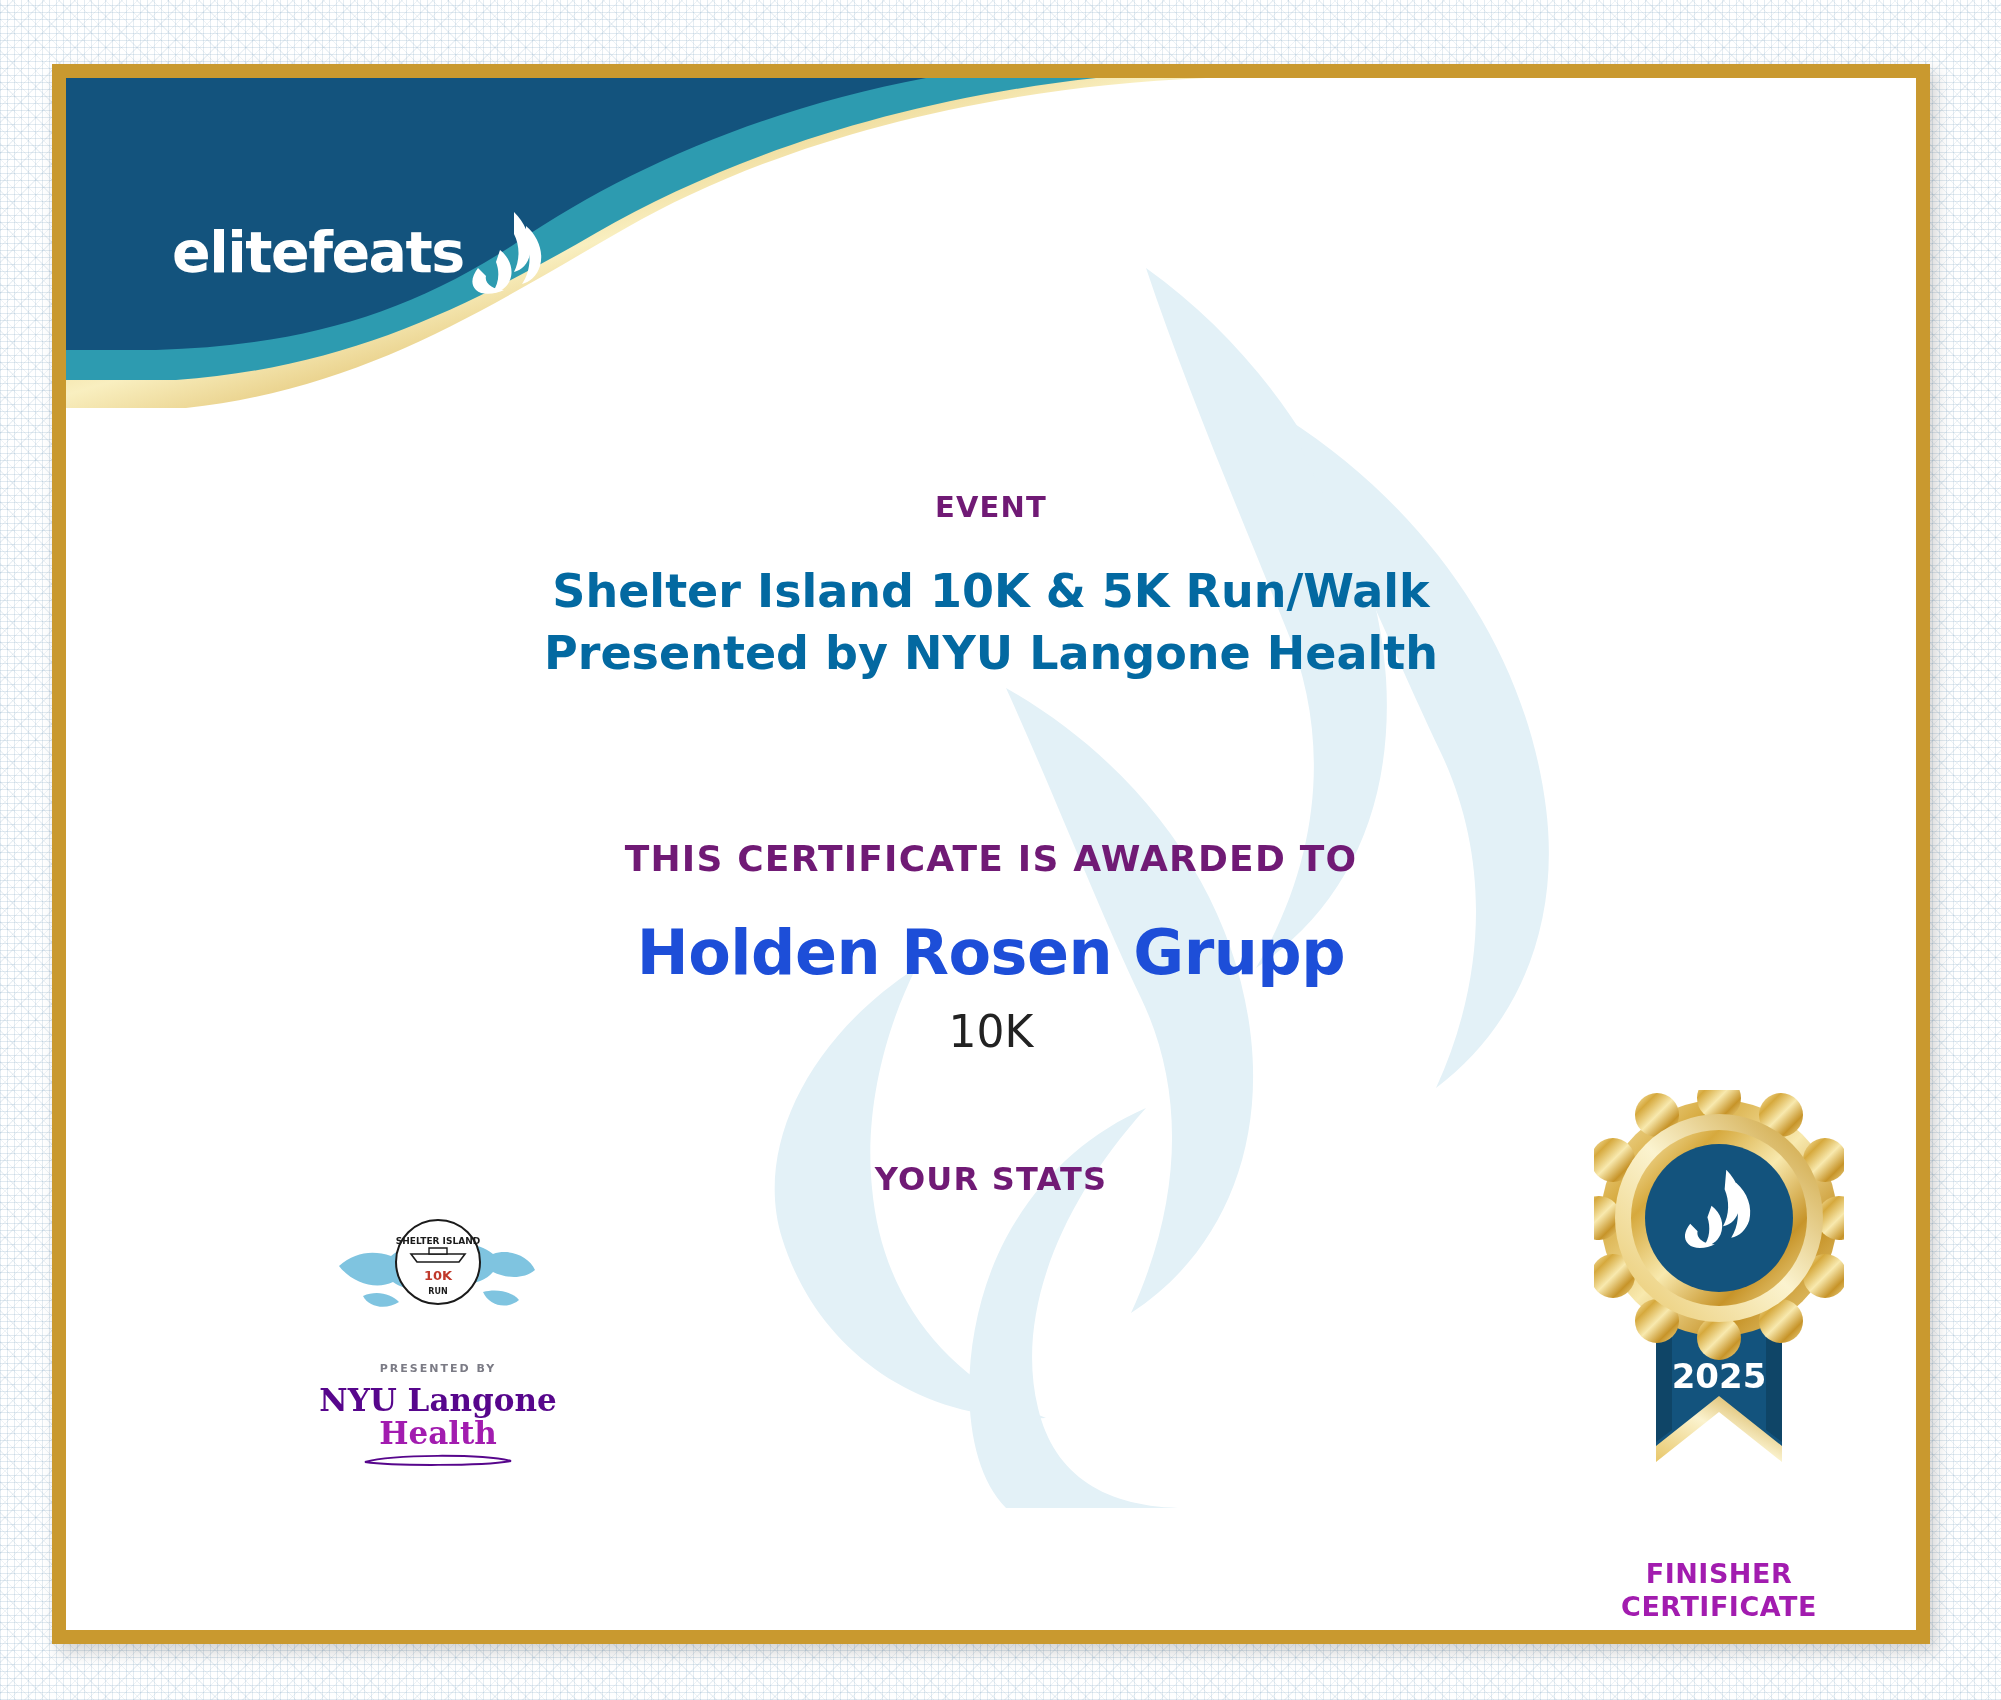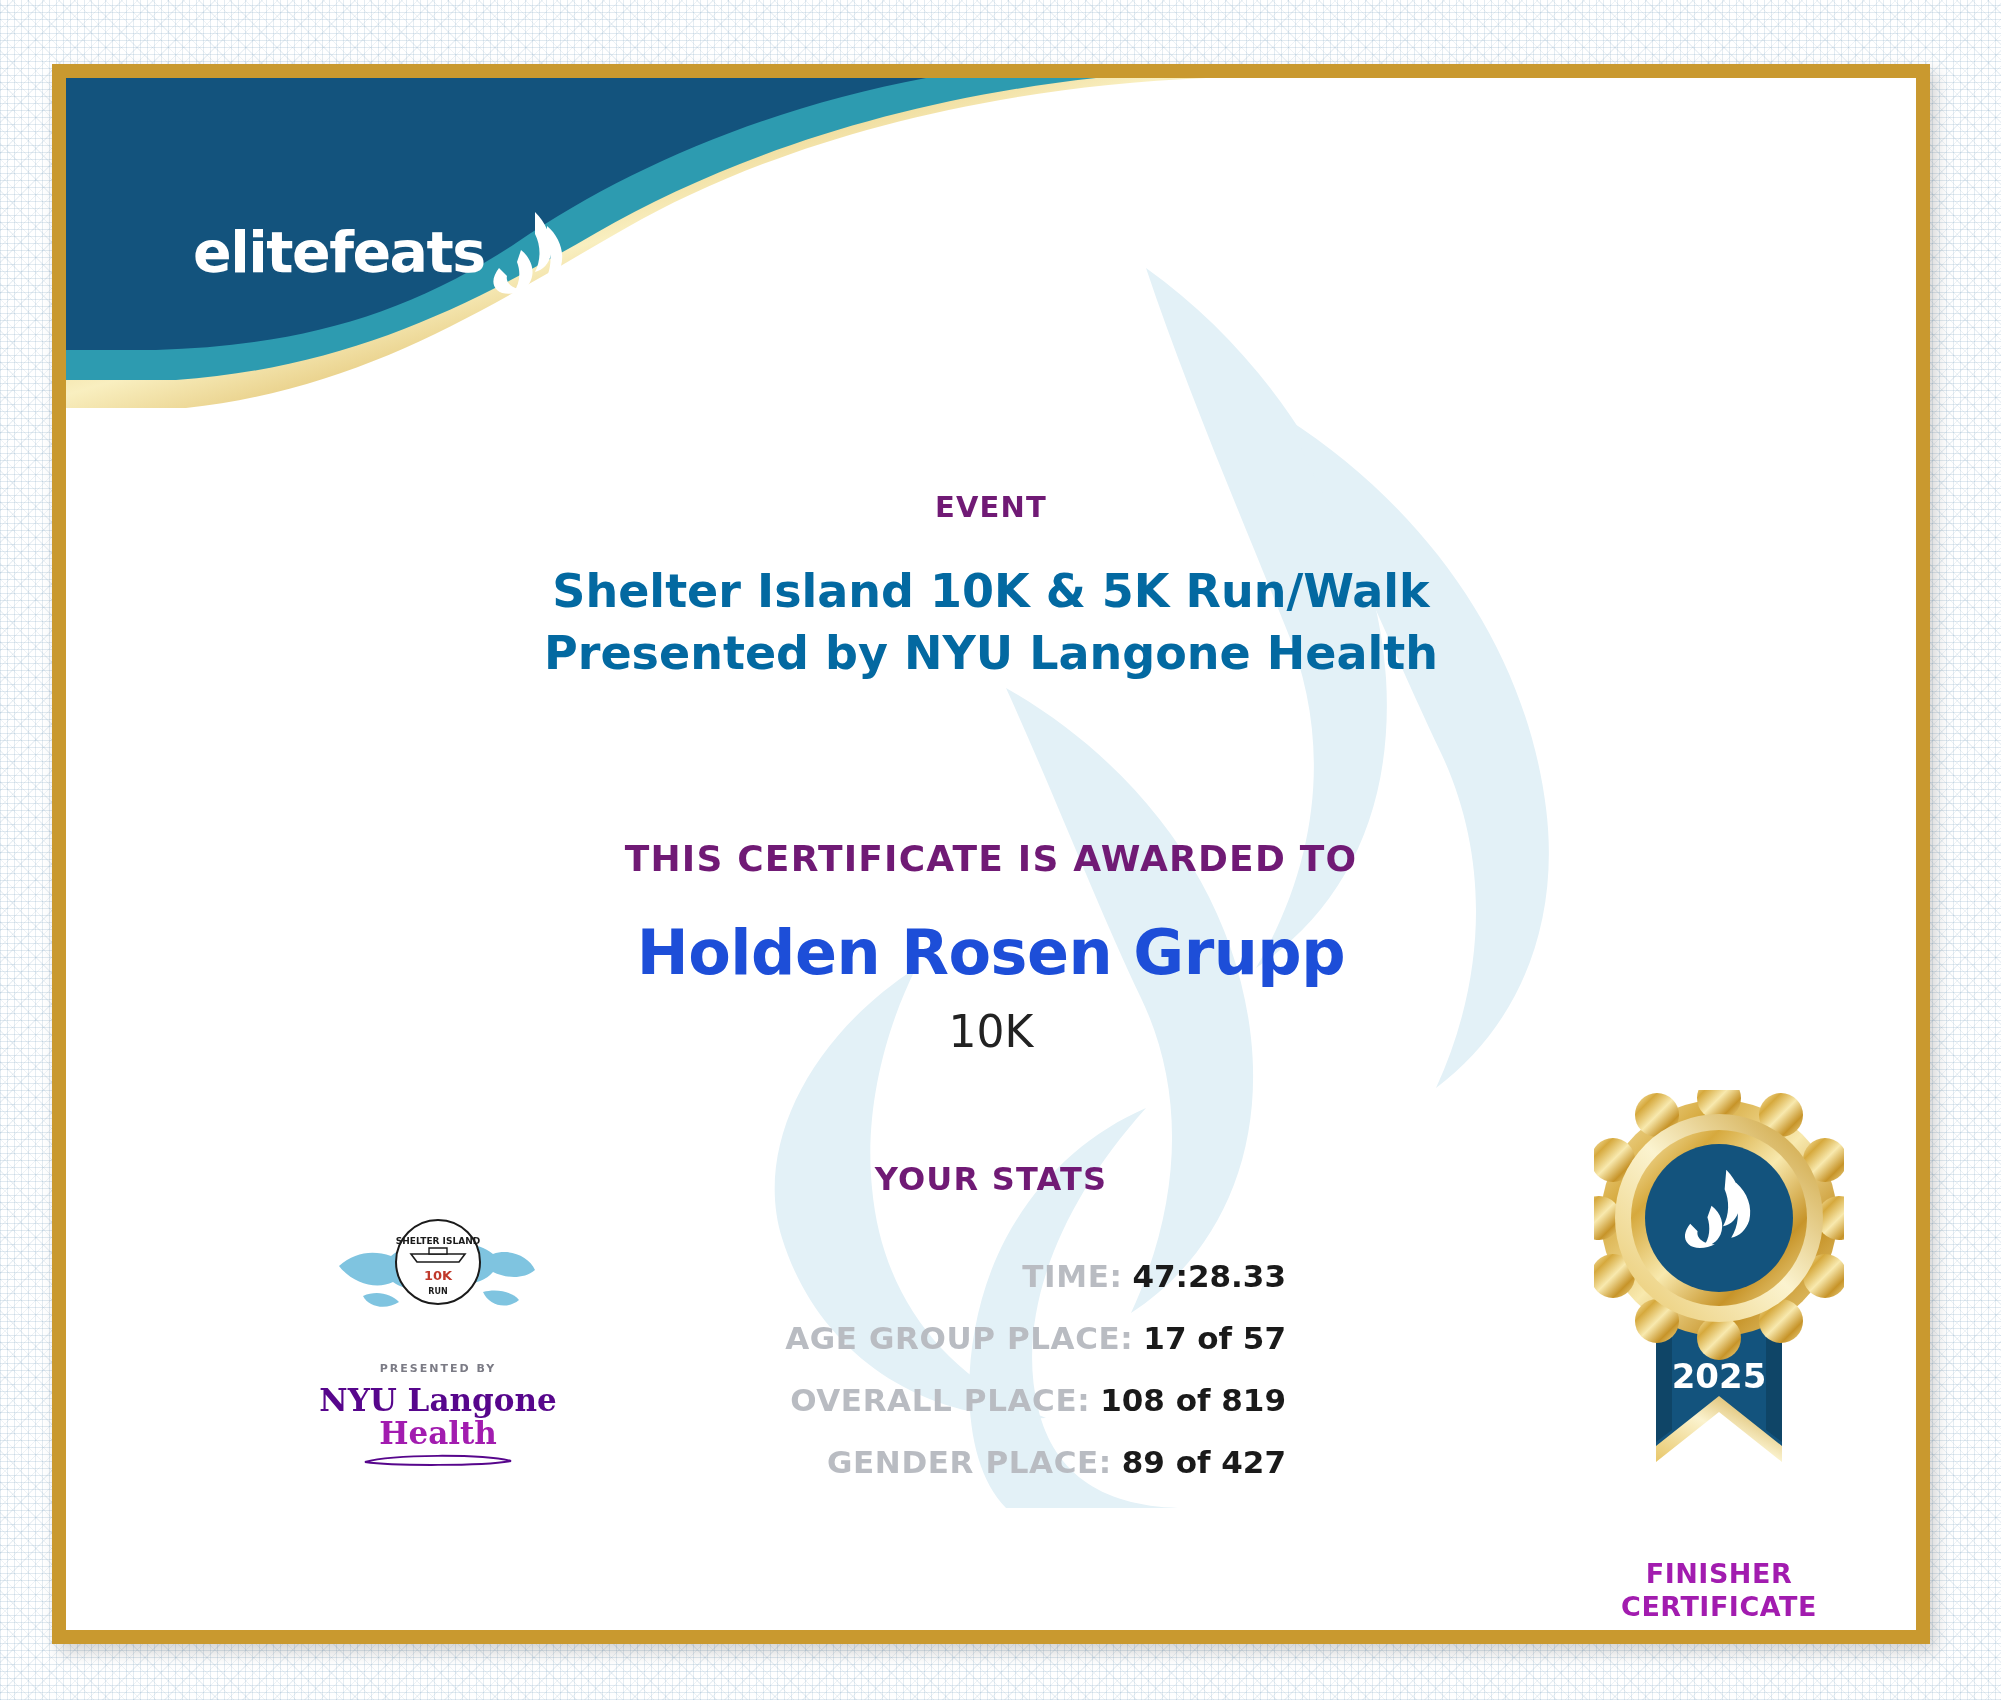--- a/index.html
+++ b/index.html
@@ -67,21 +67,21 @@
   .header-art {
     position: absolute;
     left: 0;
     top: 0;
     width: 1140px;
     height: 360px;
   }
 
   .logo-wrap {
     position: absolute;
-    left: 127px;
+    left: 106px;
     top: 132px;
     display: flex;
     align-items: center;
     gap: 6px;
   }
   .logo-text {
     font-family: "DejaVu Sans", sans-serif;
     font-size: 57px;
     font-weight: 700;
     color: #ffffff;
@@ -311,38 +311,20 @@
           <div>Shelter Island 10K &amp; 5K Run/Walk</div>
           <div>Presented by NYU Langone Health</div>
         </div>
 
         <div class="awarded-label label-muted">THIS CERTIFICATE IS AWARDED TO</div>
         <div class="recipient">Holden Rosen Grupp</div>
         <div class="division">10K</div>
 
         <div class="stats-label label-muted">YOUR STATS</div>
 
-        <div class="stats-list">
-          <div class="stat-row">
-            <span class="stat-key">TIME:</span>
-            <span class="stat-val">47:28.33</span>
-          </div>
-          <div class="stat-row">
-            <span class="stat-key">AGE GROUP PLACE:</span>
-            <span class="stat-val">17 of 57</span>
-          </div>
-          <div class="stat-row">
-            <span class="stat-key">OVERALL PLACE:</span>
-            <span class="stat-val">108 of 819</span>
-          </div>
-          <div class="stat-row">
-            <span class="stat-key">GENDER PLACE:</span>
-            <span class="stat-val">89 of 427</span>
-          </div>
-        </div>
 
         <div class="sponsor">
           <svg width="210" height="140" viewBox="0 0 210 140">
             <g fill="#7fc4e0">
               <path d="M6 66 C22 52 40 50 58 56 C72 44 90 44 104 52 C120 40 146 42 160 54 C176 48 196 56 202 70 C190 80 172 78 160 72 C150 84 128 88 112 80 C96 92 74 92 60 82 C44 90 20 84 6 66 Z"></path>
               <path d="M30 96 C44 90 58 94 66 102 C54 110 36 108 30 96 Z"></path>
               <path d="M150 92 C164 88 180 92 186 100 C174 110 156 106 150 92 Z"></path>
             </g>
             <circle cx="105" cy="62" r="42" fill="#ffffff" stroke="#1b1b1b" stroke-width="2"></circle>
             <text x="105" y="44" text-anchor="middle" font-family="DejaVu Sans, sans-serif" font-size="9" font-weight="700" fill="#1b1b1b">SHELTER ISLAND</text>

